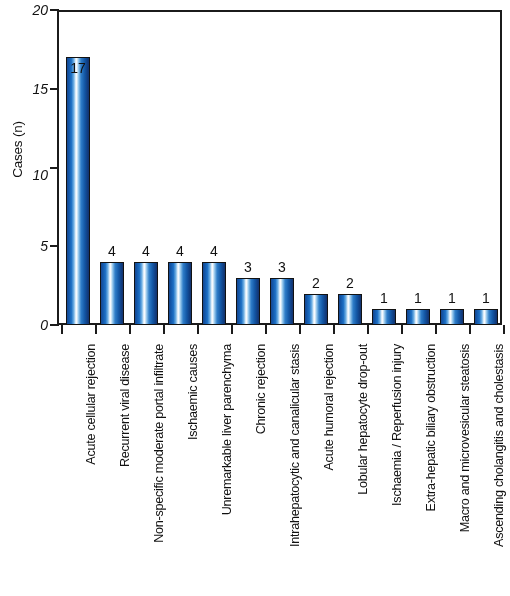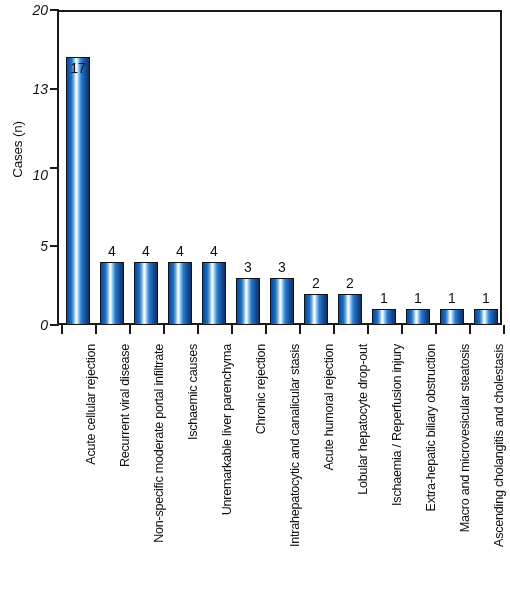--- a/index.html
+++ b/index.html
@@ -129,21 +129,21 @@
   <div id="ylabel">Cases (n)</div>
 
   <div id="y-ticks">
       <div class="ytick-line" style="top: 324px;"></div>
       <div class="ytick-text-wrap" style="top: 318px;">0</div>
       <div class="ytick-line" style="top: 245.25px;"></div>
       <div class="ytick-text-wrap" style="top: 239.25px;">5</div>
       <div class="ytick-line" style="top: 166.5px;"></div>
       <div class="ytick-text-wrap" style="top: 168px;">10</div>
       <div class="ytick-line" style="top: 87.75px;"></div>
-      <div class="ytick-text-wrap" style="top: 81.75px;">13</div>
+      <div class="ytick-text-wrap" style="top: 81.75px;">15</div>
       <div class="ytick-line" style="top: 9px;"></div>
       <div class="ytick-text-wrap" style="top: 3px;">20</div>
     </div>
   <div id="x-ticks">
       <div class="xtick-line" style="left: 61px;"></div>
       <div class="xtick-line" style="left: 95px;"></div>
       <div class="xtick-line" style="left: 129px;"></div>
       <div class="xtick-line" style="left: 163px;"></div>
       <div class="xtick-line" style="left: 197px;"></div>
       <div class="xtick-line" style="left: 231px;"></div>

